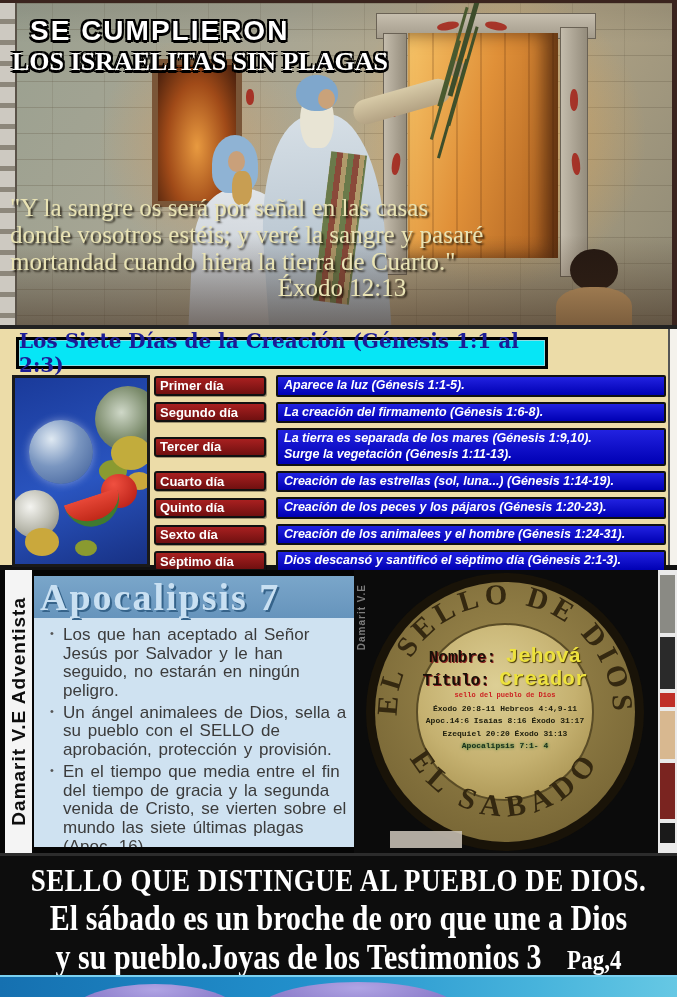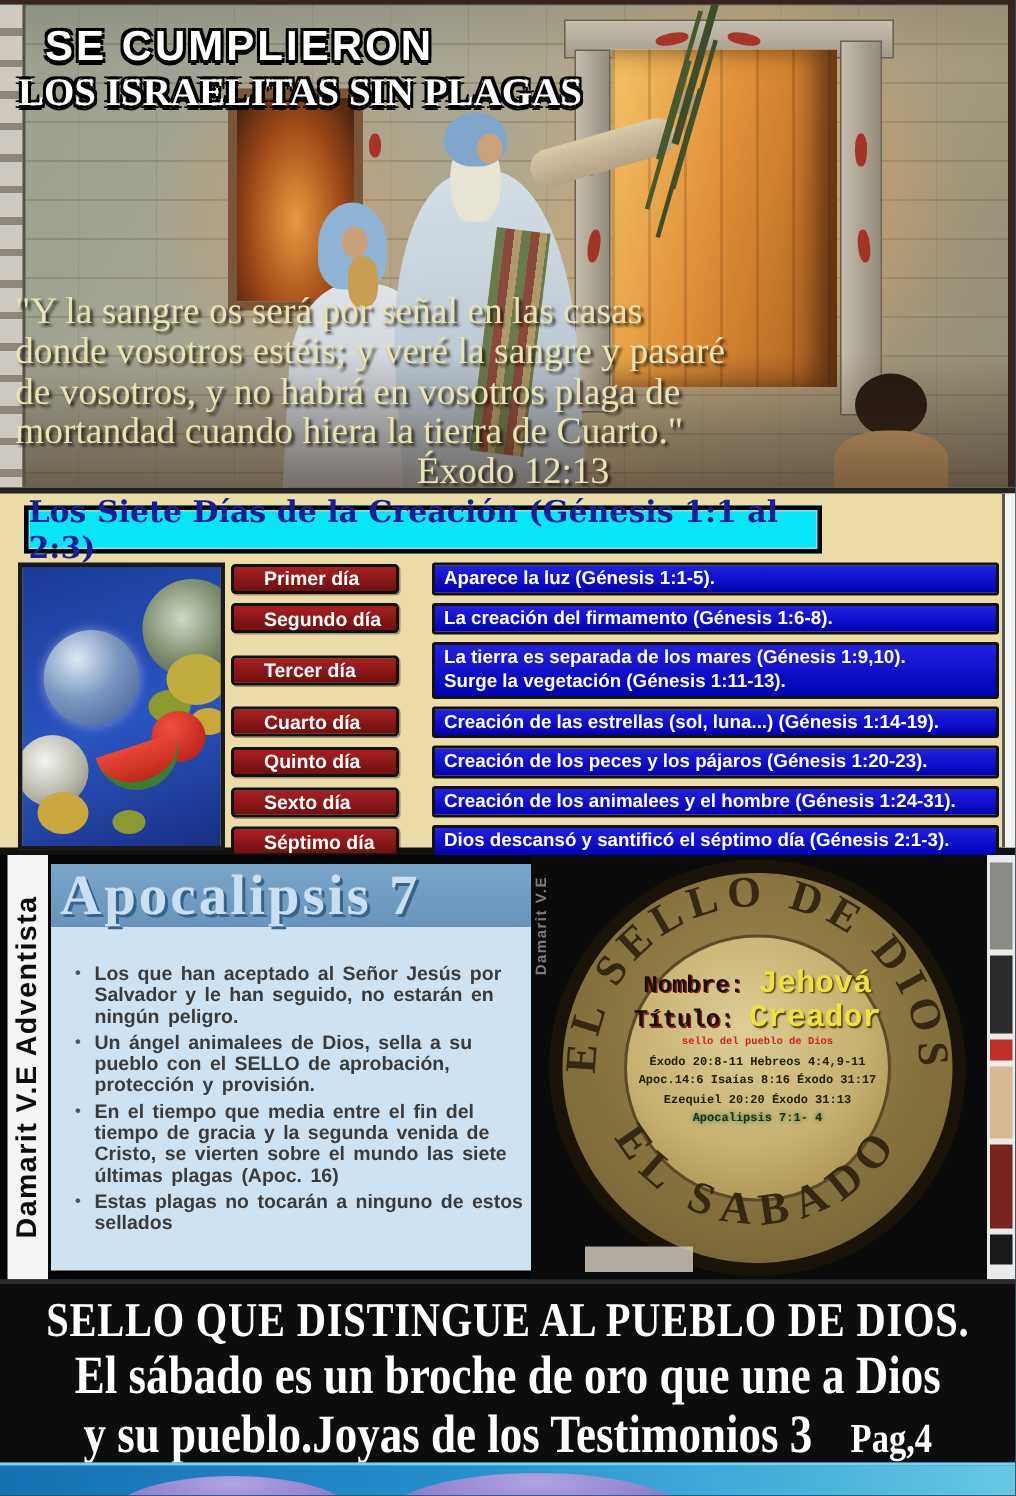--- a/index.html
+++ b/index.html
@@ -1,17 +1,17 @@
 <!DOCTYPE html>
 <html><head>
 <meta charset="utf-8">
 <style>
   html,body{margin:0;padding:0;background:#444;}
   #poster{position:relative;width:677px;height:997px;margin:0 auto;overflow:hidden;
-          font-family:"Liberation Sans",sans-serif;background:#0369a1;}
+          font-family:"Liberation Sans",sans-serif;background:#ef4444;}
   #poster *{box-sizing:border-box;}
 
   
   .painting{position:absolute;left:0;top:0;width:677px;height:325px;overflow:hidden;
     background:
       linear-gradient(180deg,rgba(0,0,0,.08) 0 6px,transparent 40px),
       repeating-linear-gradient(180deg,rgba(90,80,60,.25) 0 1px,transparent 1px 26px),
       repeating-linear-gradient(90deg,rgba(90,80,60,.15) 0 1px,transparent 1px 52px),
       linear-gradient(120deg,#9aa090 0%,#a8a694 35%,#b7a888 60%,#8f8a76 100%);
     border-top:3px solid #3a241e;border-right:5px solid #3a241e;}
@@ -87,36 +87,36 @@
   .sp.apple{left:86px;top:96px;width:36px;height:34px;background:radial-gradient(circle at 35% 30%,#f05040,#b01810);}
   .melon{position:absolute;left:52px;top:118px;width:56px;height:30px;border-radius:0 0 60px 60px;
     background:linear-gradient(#e84838,#c02818);border-bottom:6px solid #3f7a30;transform:rotate(-18deg);}
   .leafy{position:absolute;border-radius:50%;}
   .leafy.a{left:96px;top:58px;width:40px;height:34px;background:#c2ac3c;box-shadow:-18px 18px 0 -6px #8a9a30,8px 28px 0 -8px #caa83c;}
   .leafy.b{left:10px;top:150px;width:34px;height:28px;background:#caa83c;box-shadow:44px 6px 0 -6px #8a9a30;}
   .c-table{position:absolute;left:154px;top:46px;width:512px;display:flex;flex-direction:column;gap:5px;}
   .c-row{display:flex;align-items:stretch;}
   .day{width:112px;min-height:20px;background:linear-gradient(#a82020,#701010);border:2px solid #111;
     border-radius:3px;color:#fff;font-weight:bold;font-size:13px;display:flex;align-items:center;
-    padding-left:20px;align-self:center;box-shadow:1px 1px 0 #00000055;}
-  .desc{flex:1;margin-left:22px;background:linear-gradient(#2222e0,#0000b4);border:2px solid #111;
+    padding-left:4px;align-self:center;box-shadow:1px 1px 0 #00000055;}
+  .desc{flex:1;margin-left:10px;background:linear-gradient(#2222e0,#0000b4);border:2px solid #111;
     border-radius:2px;color:#fff;font-weight:bold;font-size:12.5px;line-height:1.25;
-    padding:1px 6px;white-space:pre-line;display:flex;align-items:center;}
+    padding:1px 6px;white-space:pre-line;display:flex;align-items:center;font-style:italic;}
 
   
   .middle{position:absolute;left:0;top:570px;width:677px;height:283px;background:#050505;}
   .v-strip{position:absolute;left:5px;top:0;width:27px;height:100%;background:#f4f4f4;
     display:flex;align-items:center;justify-content:center;}
   .v-label{writing-mode:vertical-rl;transform:rotate(180deg);font-weight:bold;font-size:19px;color:#0d0d0d;
     letter-spacing:1px;white-space:nowrap;}
   .slide{position:absolute;left:34px;top:6px;width:320px;height:271px;background:#cfe2f1;overflow:hidden;}
   .slide-head{height:42px;background:linear-gradient(#7aa6ca,#6694bc);display:flex;align-items:center;
     padding-left:6px;font-family:"Liberation Serif",serif;font-weight:bold;font-size:38px;color:#c9e0f2;
     letter-spacing:2px;text-shadow:2px 2px 0 #35638a;}
-  .bullets{padding:24px 2px 0 16px;color:#3b3b3b;font-weight:bold;font-size:13px;line-height:1.1;}
+  .bullets{padding:8px 2px 0 16px;color:#3b3b3b;font-weight:normal;font-size:17px;line-height:1.1;}
   .bullet{position:relative;padding-left:13px;margin-bottom:3px;word-spacing:2px;}
   .bullet::before{content:"•";position:absolute;left:0;top:1px;font-size:11px;color:#555;}
   .seal-area{position:absolute;left:354px;top:0;width:304px;height:283px;background:#0b0b0b;overflow:hidden;}
   .seal-wm{position:absolute;left:2px;top:14px;writing-mode:vertical-rl;transform:rotate(180deg);
     color:#7d7d7d;font-size:10px;font-weight:bold;letter-spacing:1px;}
   .seal-svg{position:absolute;left:10px;top:1px;}
   .seal-text{position:absolute;left:41px;top:74px;width:220px;text-align:center;line-height:1;font-family:Liberation Mono, monospace;}
   .s-line{margin:2px 0;}
   .s-label{font-weight:bold;color:#171008;font-size:16px;text-shadow:1px 1px 0 #8a2020;}
   .s-label.small{font-size:13px;}
@@ -180,21 +180,20 @@
     <div class="fig man-face"></div>
     <div class="fig child-hair"></div>
     <div class="fig child-body"></div>
     <div class="floor-shade"></div>
     <div class="pillar"></div>
     <div class="headline1">SE CUMPLIERON</div>
     <div class="headline2">LOS ISRAELITAS SIN PLAGAS</div>
     <div class="verse">
       <span class="vline">"Y la sangre os será por señal en las casas</span>
       <span class="vline">donde vosotros estéis; y veré la sangre y pasaré</span>
-      <span class="vline">de vosotros, y no habrá en vosotros plaga de</span>
       <span class="vline">mortandad cuando hiera la tierra de Cuarto."</span>
       <span class="vref">Éxodo 12:13</span>
     </div>
   </div>
 
   <div class="creation">
     <div class="creation-edge"></div>
     <div class="c-title">Los Siete Días de la Creación (Génesis 1:1 al 2:3)</div>
     <div class="collage">
       <div class="sp earth"></div>

